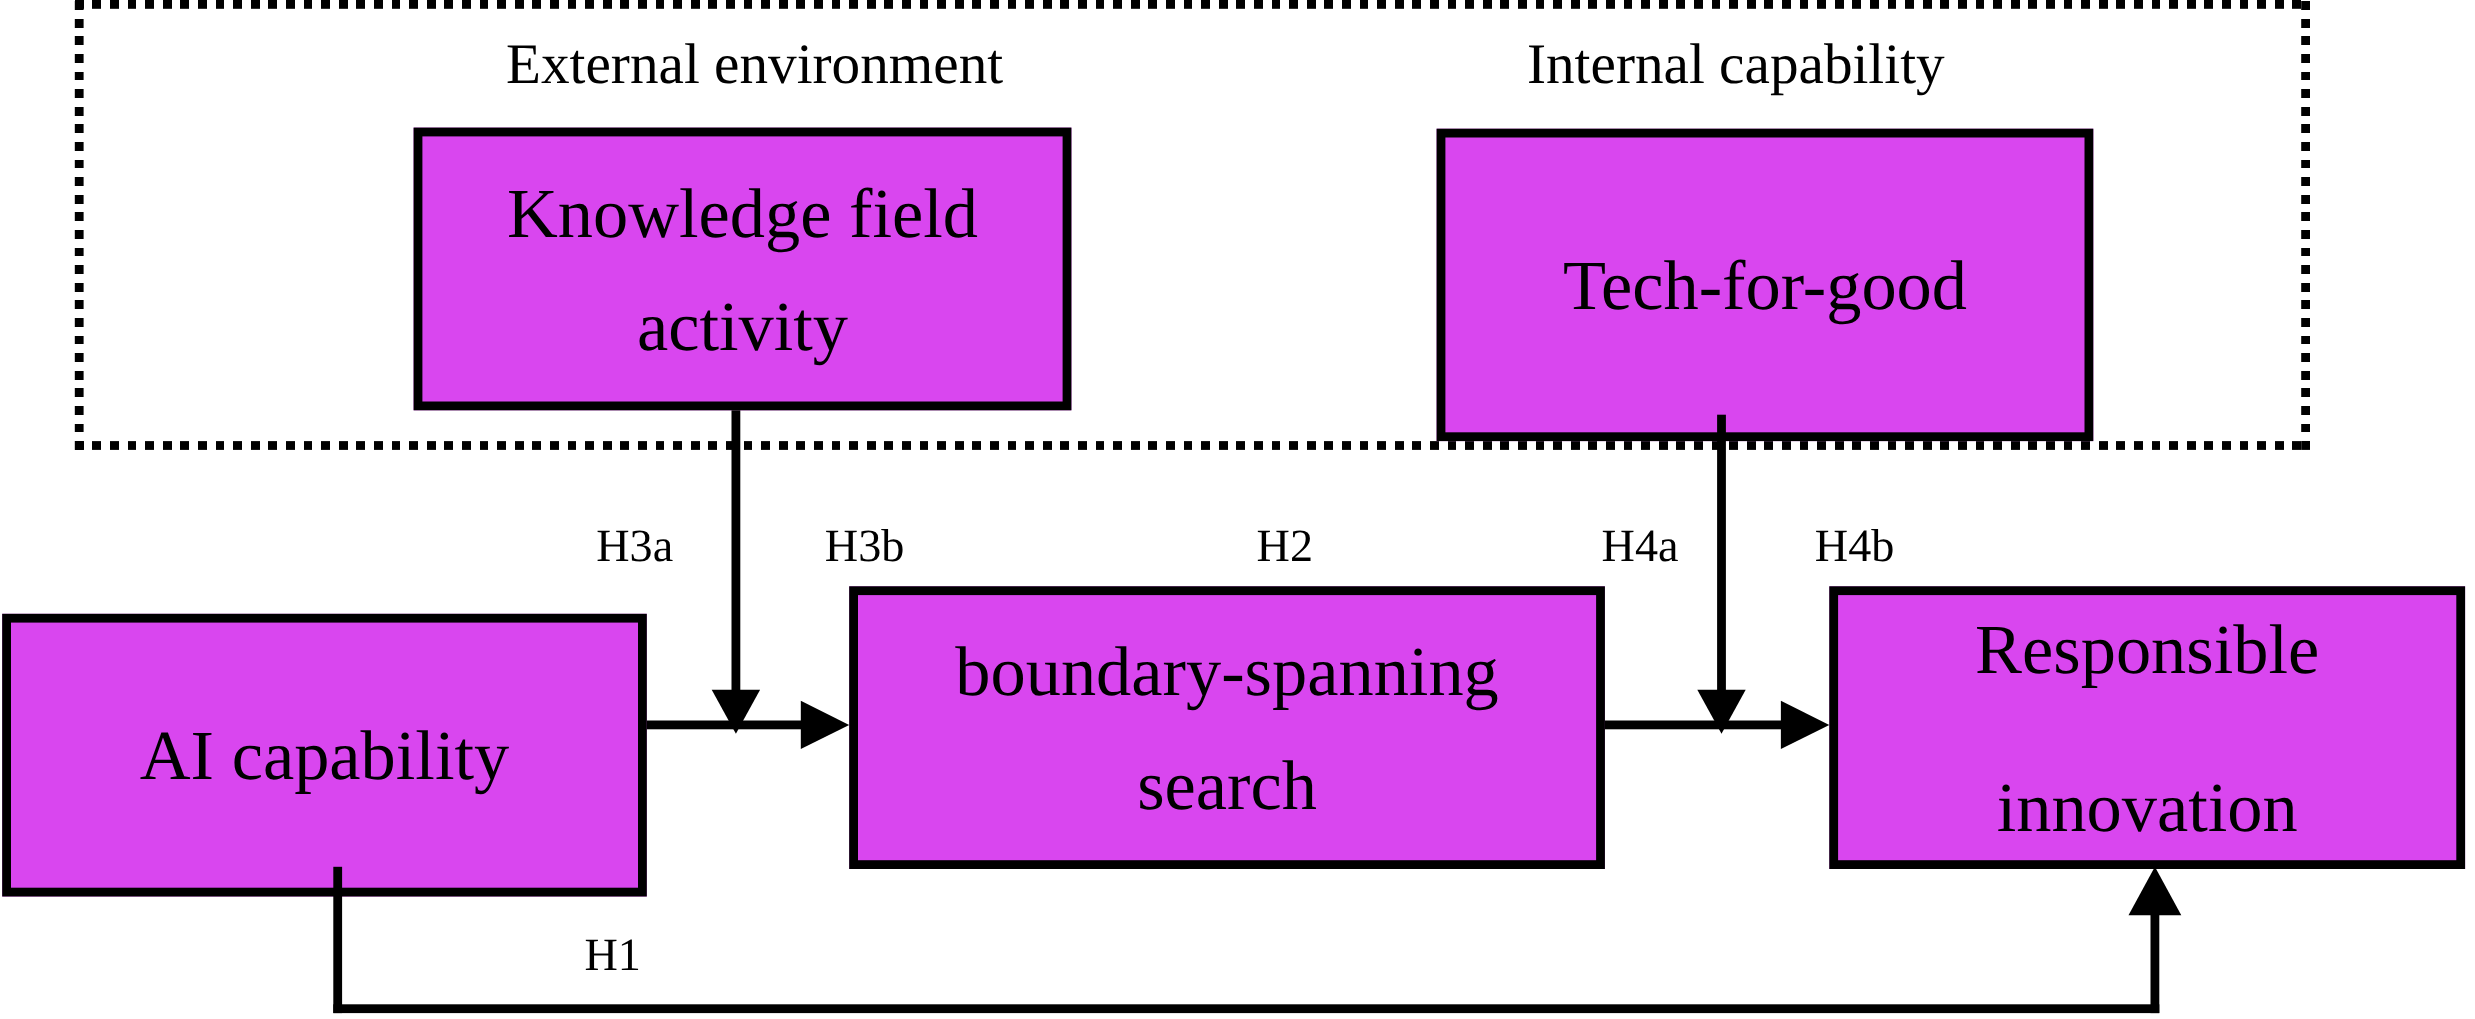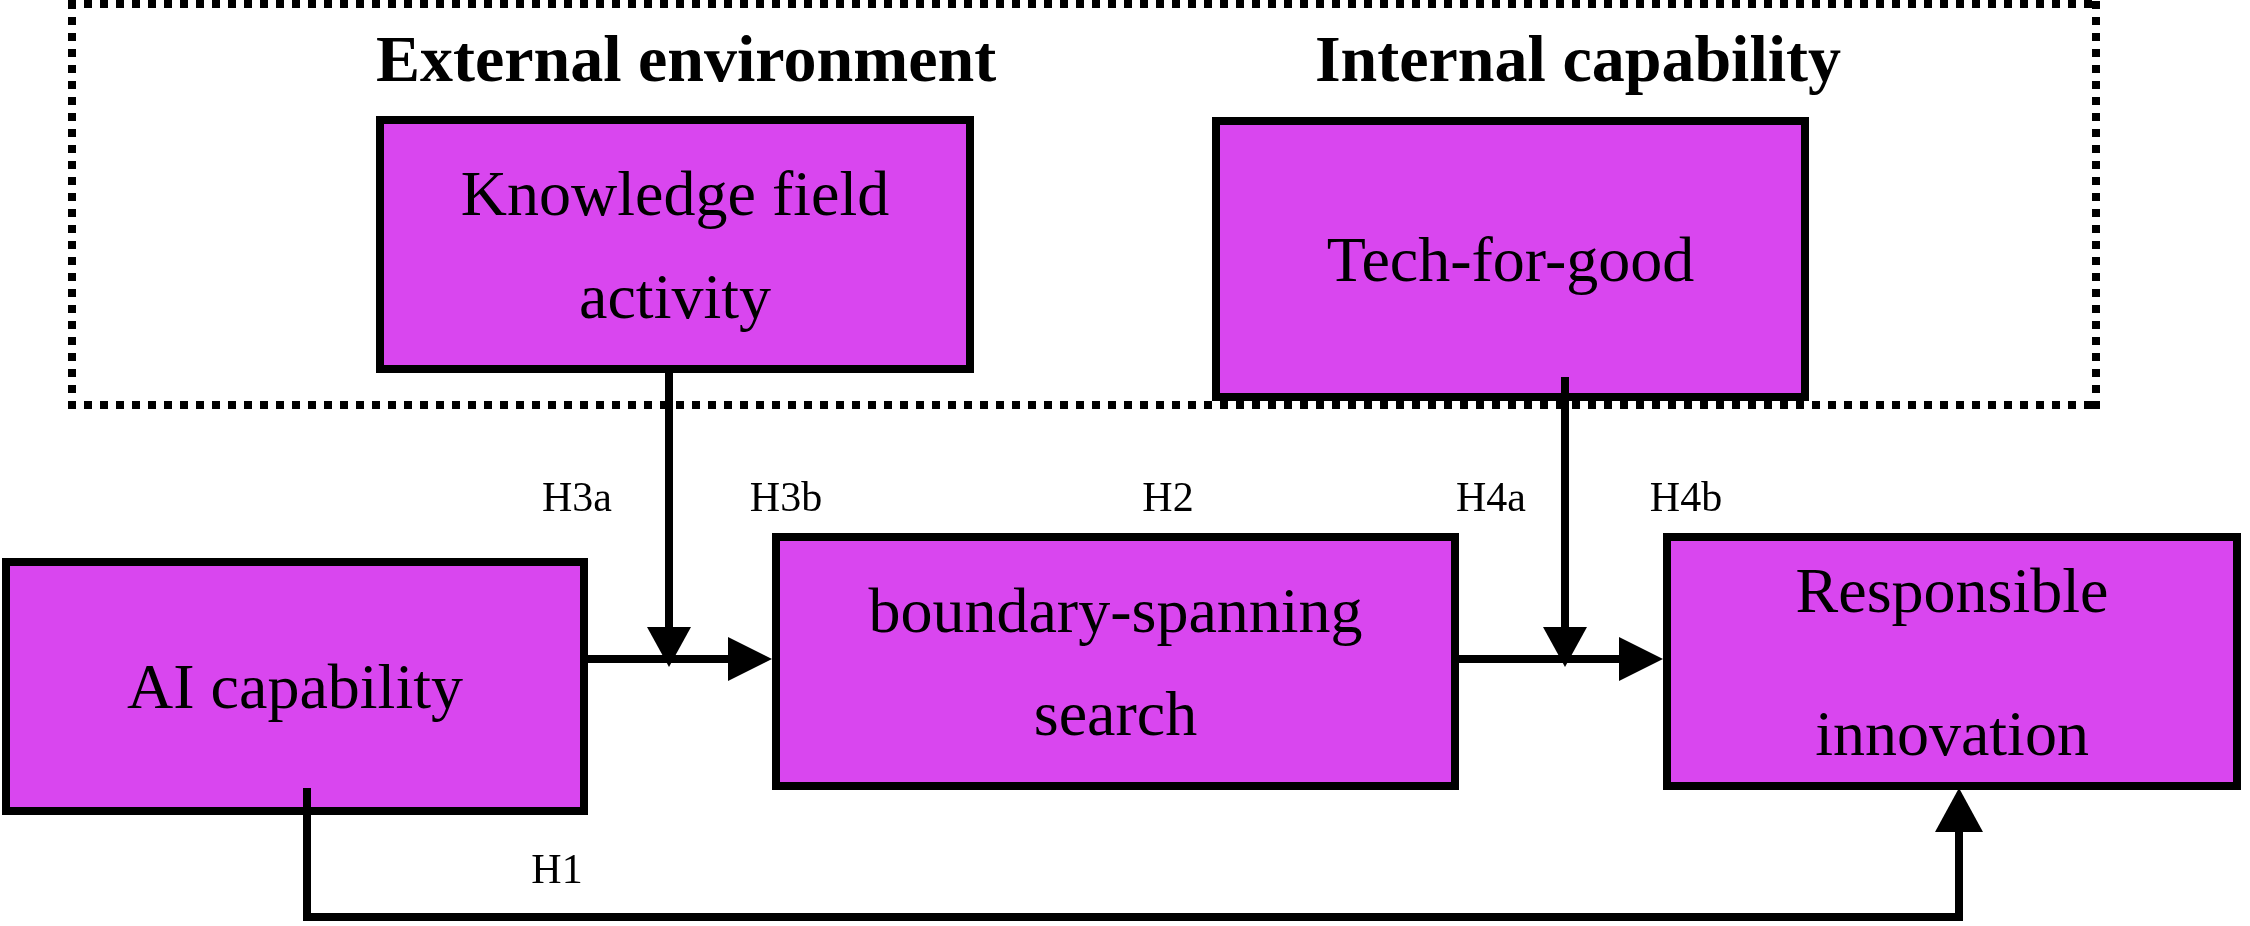--- a/index.html
+++ b/index.html
@@ -22,22 +22,22 @@
       repeating-linear-gradient(0deg,#000 0 8px,transparent 8px 16px),
       repeating-linear-gradient(0deg,#000 0 8px,transparent 8px 16px);
     background-size:100% 8px,100% 8px,8px 100%,8px 100%;
     background-position:0 0,0 100%,0 0,100% 0;
     background-repeat:no-repeat;
   }
   .header{
     position:absolute;
     top:26px;
     transform:translateX(-50%);
-    font-size:66px;
-    font-weight:bold;
+    font-size:52px;
+    font-weight:normal;
     line-height:66px;
     white-space:nowrap;
   }
   .box{
     position:absolute;
     border:8px solid #000;
     box-sizing:border-box;
     display:flex;
     flex-direction:column;
     align-items:center;
@@ -78,21 +78,21 @@
   <div class="dotted-rect"></div>
 
   <div class="header" style="left:686px;">External environment</div>
   <div class="header" style="left:1578px;">Internal capability</div>
 
   <div class="box" style="left:376px;top:116px;width:598px;height:257px;">
     <div class="bline">Knowledge field</div>
     <div class="bline">activity</div>
   </div>
 
-  <div class="box" style="left:1212px;top:117px;width:597px;height:284px;">
+  <div class="box" style="left:1306px;top:117px;width:597px;height:284px;">
     <div class="bline">Tech-for-good</div>
   </div>
 
   <div class="box" style="left:2px;top:558px;width:586px;height:257px;">
     <div class="bline">AI capability</div>
   </div>
 
   <div class="box" style="left:772px;top:533px;width:687px;height:257px;">
     <div class="bline">boundary-spanning</div>
     <div class="bline">search</div>

